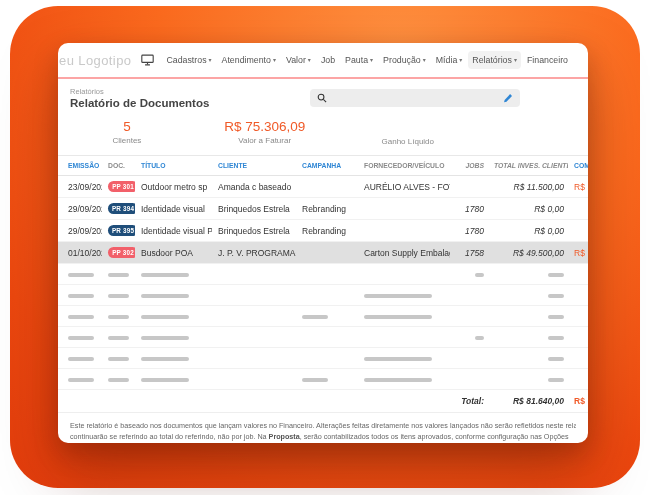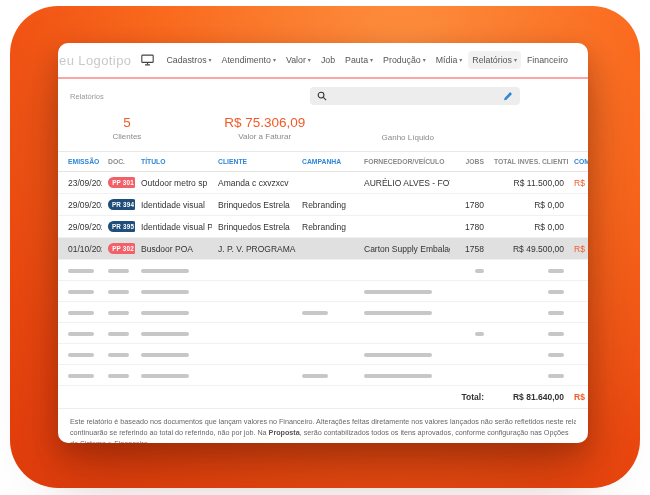--- a/index.html
+++ b/index.html
@@ -38,21 +38,21 @@
 
   
   .tbl-wrap{overflow:hidden;width:530px;}
   table{width:560px;table-layout:fixed;border-collapse:collapse;font-size:8.5px;color:#333;}
   col.c-emissao{width:44px;} col.c-doc{width:33px;} col.c-titulo{width:77px;}
   col.c-cliente{width:84px;} col.c-campanha{width:62px;} col.c-fornecedor{width:92px;}
   col.c-jobs{width:38px;} col.c-total{width:80px;} col.c-com{width:50px;}
   th{font-size:6.8px;font-weight:bold;color:#8a8a8a;text-align:left;height:19px;
      border-top:1px solid #e8e8e8;border-bottom:1px solid #e4e4e4;padding:0 4px 0 6px;white-space:nowrap;overflow:hidden;}
   th.blue{color:#2f86d4;}
-  th.r,td.r{text-align:right;padding-right:4px;}
+  th.r,td.r{text-align:right;padding-right:4px;font-style:italic;}
   td{height:21px;padding:0 4px 0 6px;border-bottom:1px solid #f1f1f1;white-space:nowrap;overflow:hidden;}
   th:first-child,td:first-child{padding-left:10px;}
   tr[data-selected="true"] td{background:#e0e0e0;}
   .col-com{color:#f05a28;}
   .sort{color:#2f86d4;font-size:5px;margin-left:2px;vertical-align:1px;}
   .badge{display:inline-block;min-width:24px;text-align:center;padding:2px 3px;border-radius:8px;
      font-size:6.3px;font-weight:bold;color:#fff;letter-spacing:.2px;}
   .badge[data-variant="red"]{background:#f2606a;}
   .badge[data-variant="navy"]{background:#1f4e7a;}
 
@@ -94,20 +94,21 @@
       <div class="nav-item"><span>Produção</span><span class="caret">▾</span></div>
       <div class="nav-item"><span>Mídia</span><span class="caret">▾</span></div>
       <div class="nav-item active"><span>Relatórios</span><span class="caret">▾</span></div>
       <div class="nav-item"><span>Financeiro</span></div>
     </div>
   </div>
 
   <div class="rep-head">
     <div>
       <div class="crumb">Relatórios</div>
+      <div class="rep-title">Relatório de Documentos</div>
     </div>
     <div class="search">
       <span>
         <svg width="10" height="10" viewBox="0 0 16 16">
             <circle cx="6.5" cy="6.5" r="4.6" fill="none" stroke="#333" stroke-width="1.7"></circle>
             <line x1="10.2" y1="10.2" x2="14.6" y2="14.6" stroke="#333" stroke-width="1.7"></line>
           </svg>
       </span>
       <input type="text" placeholder="" style="">
       <span>
@@ -156,21 +157,21 @@
           <th class="r"><span>JOBS</span></th>
           <th class="r"><span>TOTAL INVES. CLIENTE</span></th>
           <th class="blue"><span>COM. D</span></th>
         </tr>
       </thead>
       <tbody>
         <tr data-selected="false">
           <td>23/09/2025</td>
           <td><span class="badge" data-variant="red">PP 301</span></td>
           <td>Outdoor metro sp</td>
-          <td>Amanda c cxvzxcv</td>
+          <td>Amanda c baseado</td>
           <td></td>
           <td>AURÉLIO ALVES - FOTOGRAFIA</td>
           <td class="r"></td>
           <td class="r">R$ 11.500,00</td>
           <td class="col-com">R$</td>
         </tr>
         <tr data-selected="false">
           <td>29/09/2025</td>
           <td><span class="badge" data-variant="navy">PR 394</span></td>
           <td>Identidade visual</td>

